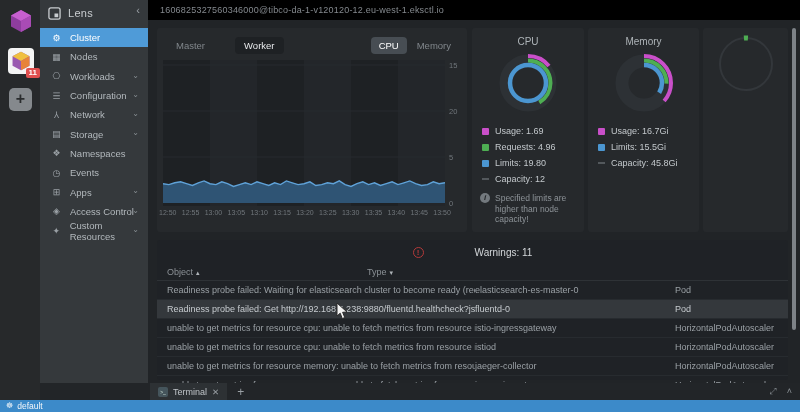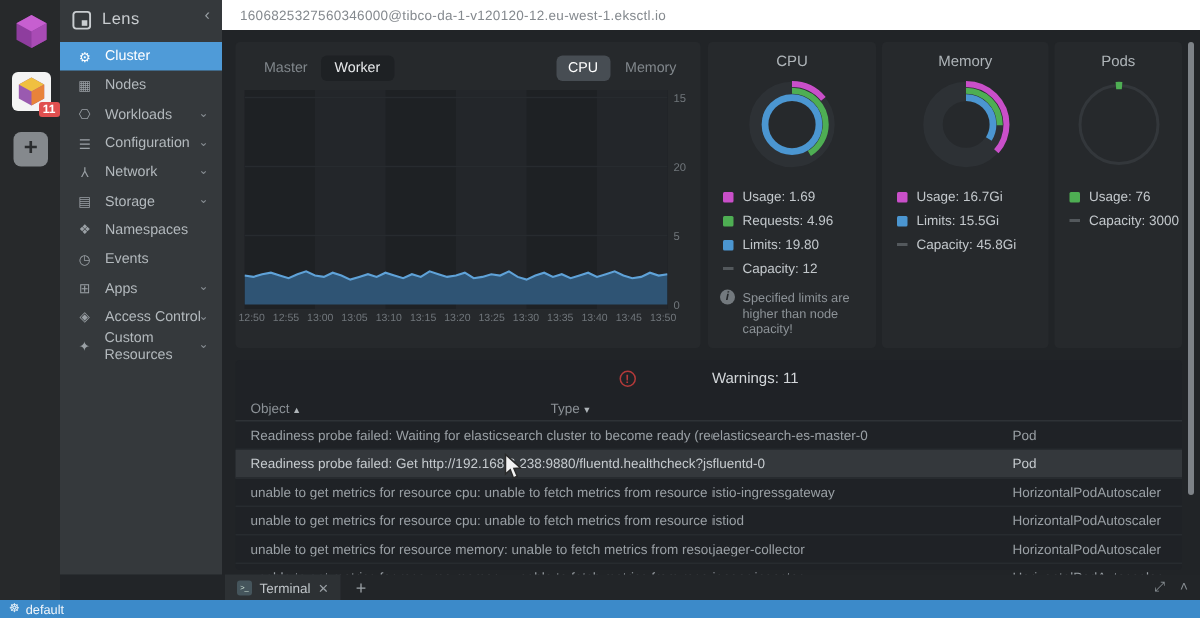--- a/index.html
+++ b/index.html
@@ -26,35 +26,35 @@
   #collapse { position:absolute; right:8px; top:4px; color:#9aa0a5; font-size:11px; }
   #nav { margin-top:6px; }
   .nav-item { position:relative; height:19.3px; display:flex; align-items:center; padding-left:11px;
     color:#b3b9bd; font-size:9.5px; }
   .nav-item .nicon { width:11px; margin-right:8px; font-size:9px; color:#9aa0a5; text-align:center; }
   .nav-item .chev { position:absolute; right:9px; color:#878d92; font-size:8px; top:4px; }
   .nav-item.active { background:#4f9bd8; color:#ffffff; }
   .nav-item.active .nicon { color:#fff; }
 
   
-  #topbar { left:148px; top:0; width:652px; height:20px; background:#ffffff;
+  #topbar { left:148px; top:0; width:652px; height:20px; background:#000000;
     display:flex; align-items:center; padding-left:12px; }
   #cluster-url { color:#84898e; font-size:9px; letter-spacing:.2px; }
 
   
   #main { left:148px; top:20px; width:652px; height:363px; background:#212427; }
 
   .card { position:absolute; background:#26292c; border-radius:3px; }
   #chart-card { left:9px; top:8px; width:310px; height:204px; }
   #cpu-card  { left:324px; top:8px; width:112px; height:204px; }
   #mem-card  { left:440px; top:8px; width:111px; height:204px; }
   #pods-card { left:555px; top:8px; width:85px;  height:204px; }
 
   
-  #node-tabs { position:absolute; left:10px; top:9px; display:flex; align-items:center; gap:0; }
+  #node-tabs { position:absolute; left:10px; top:9px; display:flex; align-items:center; gap:21px; }
   .ntab { font-size:9.5px; color:#81878c; padding:3px 9px; border-radius:4px; }
   .ntab.active { background:#1e2124; color:#e8eaec; }
   #metric-tabs { position:absolute; right:8px; top:9px; display:flex; align-items:center; gap:2px; }
   .mtab { font-size:9.5px; color:#81878c; padding:3px 8px; border-radius:4px; }
   .mtab.active { background:#474d53; color:#ffffff; }
   #plot-wrap { position:absolute; left:6px; top:32px; width:282px; height:146px; background:#1e2124; }
   #area-chart { width:282px; height:146px; display:block; }
   .ytick { position:absolute; left:292px; font-size:7.5px; color:#70767b; width:14px; text-align:left; }
   #xticks { position:absolute; left:2px; top:181px; width:292px; display:flex;
     justify-content:space-between; }
@@ -303,37 +303,26 @@
             <span class="lg-text">Limits: 15.5Gi</span>
           </div>
         <div class="legend-row">
             <span class="lg-dash"></span>
             <span class="lg-text">Capacity: 45.8Gi</span>
           </div>
       </div>
     </div>
 
     <div class="card" id="pods-card">
-      <div class="card-title">Pods</div>
       <div class="donut-box">
           <svg id="donut-pods" width="64" height="64" viewBox="0 0 64 64">
             <circle cx="32" cy="32" r="26" fill="none" stroke="#33373b" stroke-width="2" transform="rotate(0 32 32)"></circle>
             <circle cx="32" cy="32" r="26" fill="none" stroke="#4eae53" stroke-width="5" stroke-dasharray="4.14 163.36" transform="rotate(-94.56 32 32)"></circle>
           </svg>
         </div>
-      <div class="legend">
-        <div class="legend-row">
-            <span class="lg-mark" style="background:#4eae53"></span>
-            <span class="lg-text">Usage: 76</span>
-          </div>
-        <div class="legend-row">
-            <span class="lg-dash"></span>
-            <span class="lg-text">Capacity: 3000</span>
-          </div>
-      </div>
     </div>
 
     <div class="card" id="warnings">
       <div id="warn-header">
         <span id="warn-icon">!</span>
         <span id="warn-title">Warnings: 11</span>
       </div>
       <div class="trow head">
         <span class="cell tc-obj"><span>Object</span><span class="sort">▴</span></span>
         <span class="cell tc-typ"><span>Type</span><span class="sort">▾</span></span>

